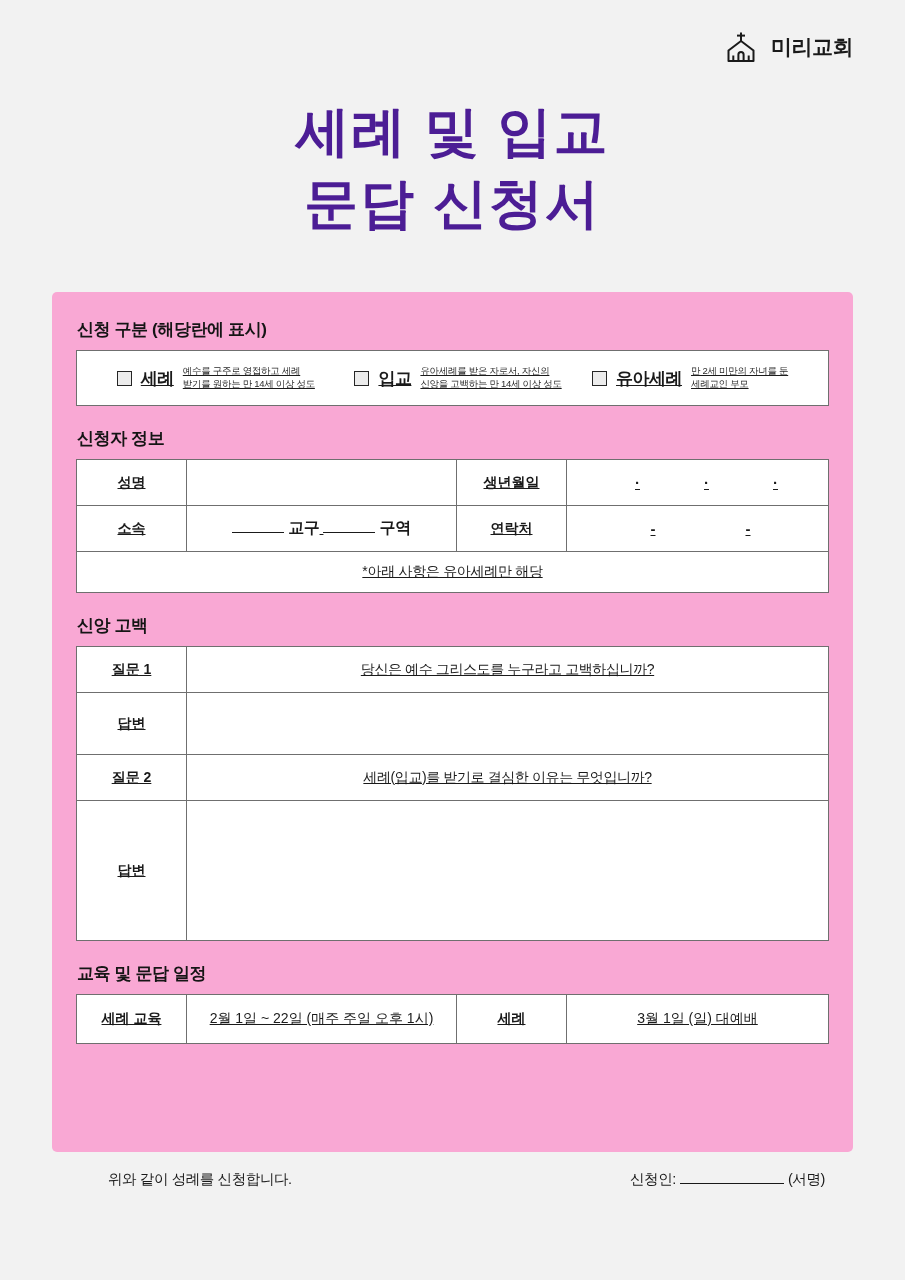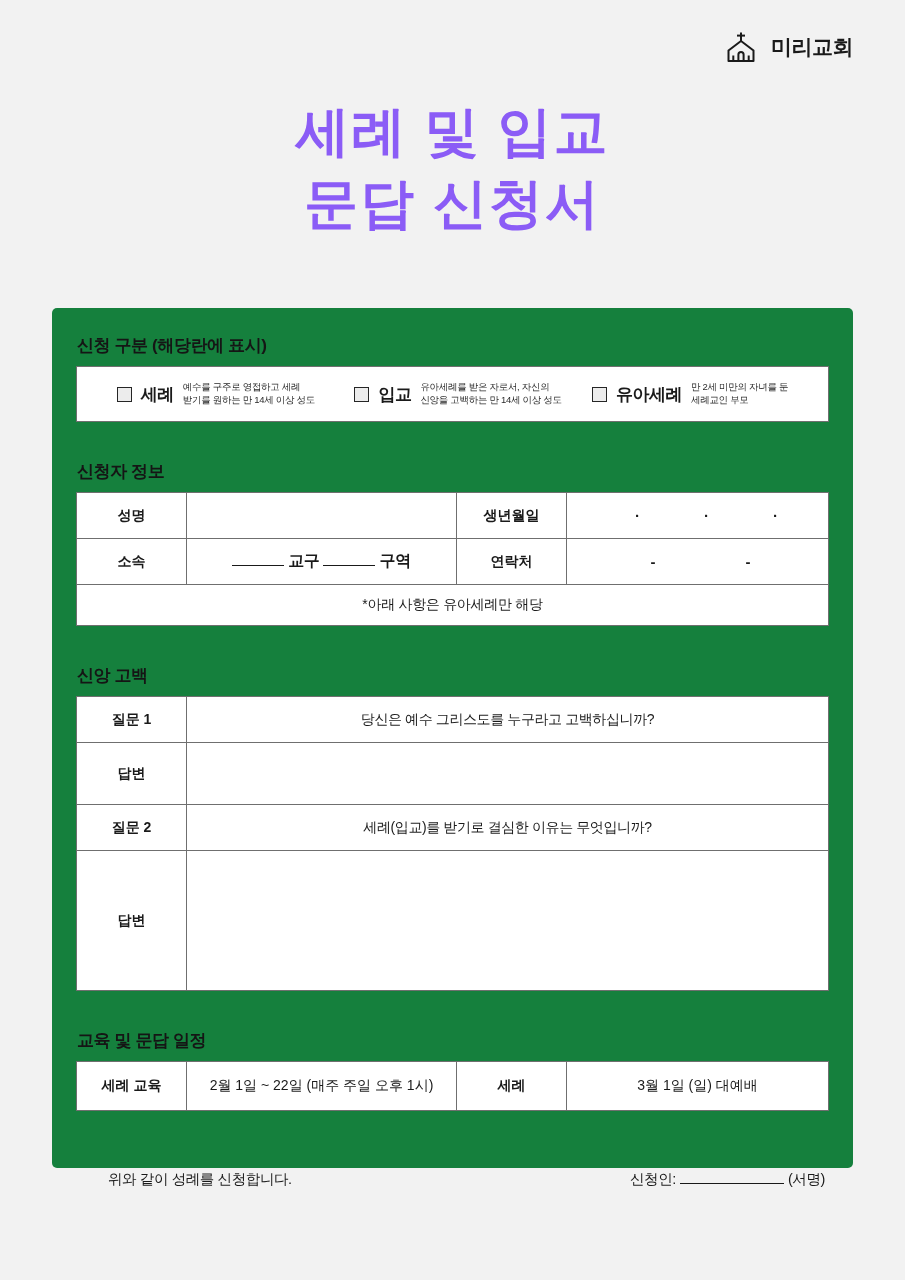--- a/index.html
+++ b/index.html
@@ -41,51 +41,52 @@
   .doc-title {
     position: absolute;
     top: 96px;
     left: 0;
     width: 905px;
     text-align: center;
     font-size: 54px;
     font-weight: bold;
     line-height: 1.33;
     letter-spacing: 2px;
-    color: #8b5cf6;
+    color: #4c1d95;
   }
   .doc-title .line { display: block; }
 
   
   .card {
     position: absolute;
     left: 52px;
-    top: 308px;
+    top: 292px;
     width: 801px;
     height: 860px;
-    background: #15803d;
+    background: #f9a8d4;
     border-radius: 5px;
     box-sizing: border-box;
     padding: 26px 24px 0 24px;
   }
 
   .section-title {
     font-size: 17px;
     font-weight: bold;
     color: #151515;
     letter-spacing: -0.4px;
     margin: 0 0 9px 1px;
   }
-  .section-title.sp { margin-top: 38px; }
+  .section-title.sp { margin-top: 21px; }
 
   
   table.f {
     width: 100%;
     border-collapse: collapse;
     table-layout: fixed;
+    text-decoration: underline;
   }
   table.f td {
     border: 1px solid #6f6f6f;
     font-size: 14px;
     color: #1a1a1a;
     padding: 0 8px;
     vertical-align: middle;
     background: #ffffff;
   }
   td.lbl {

